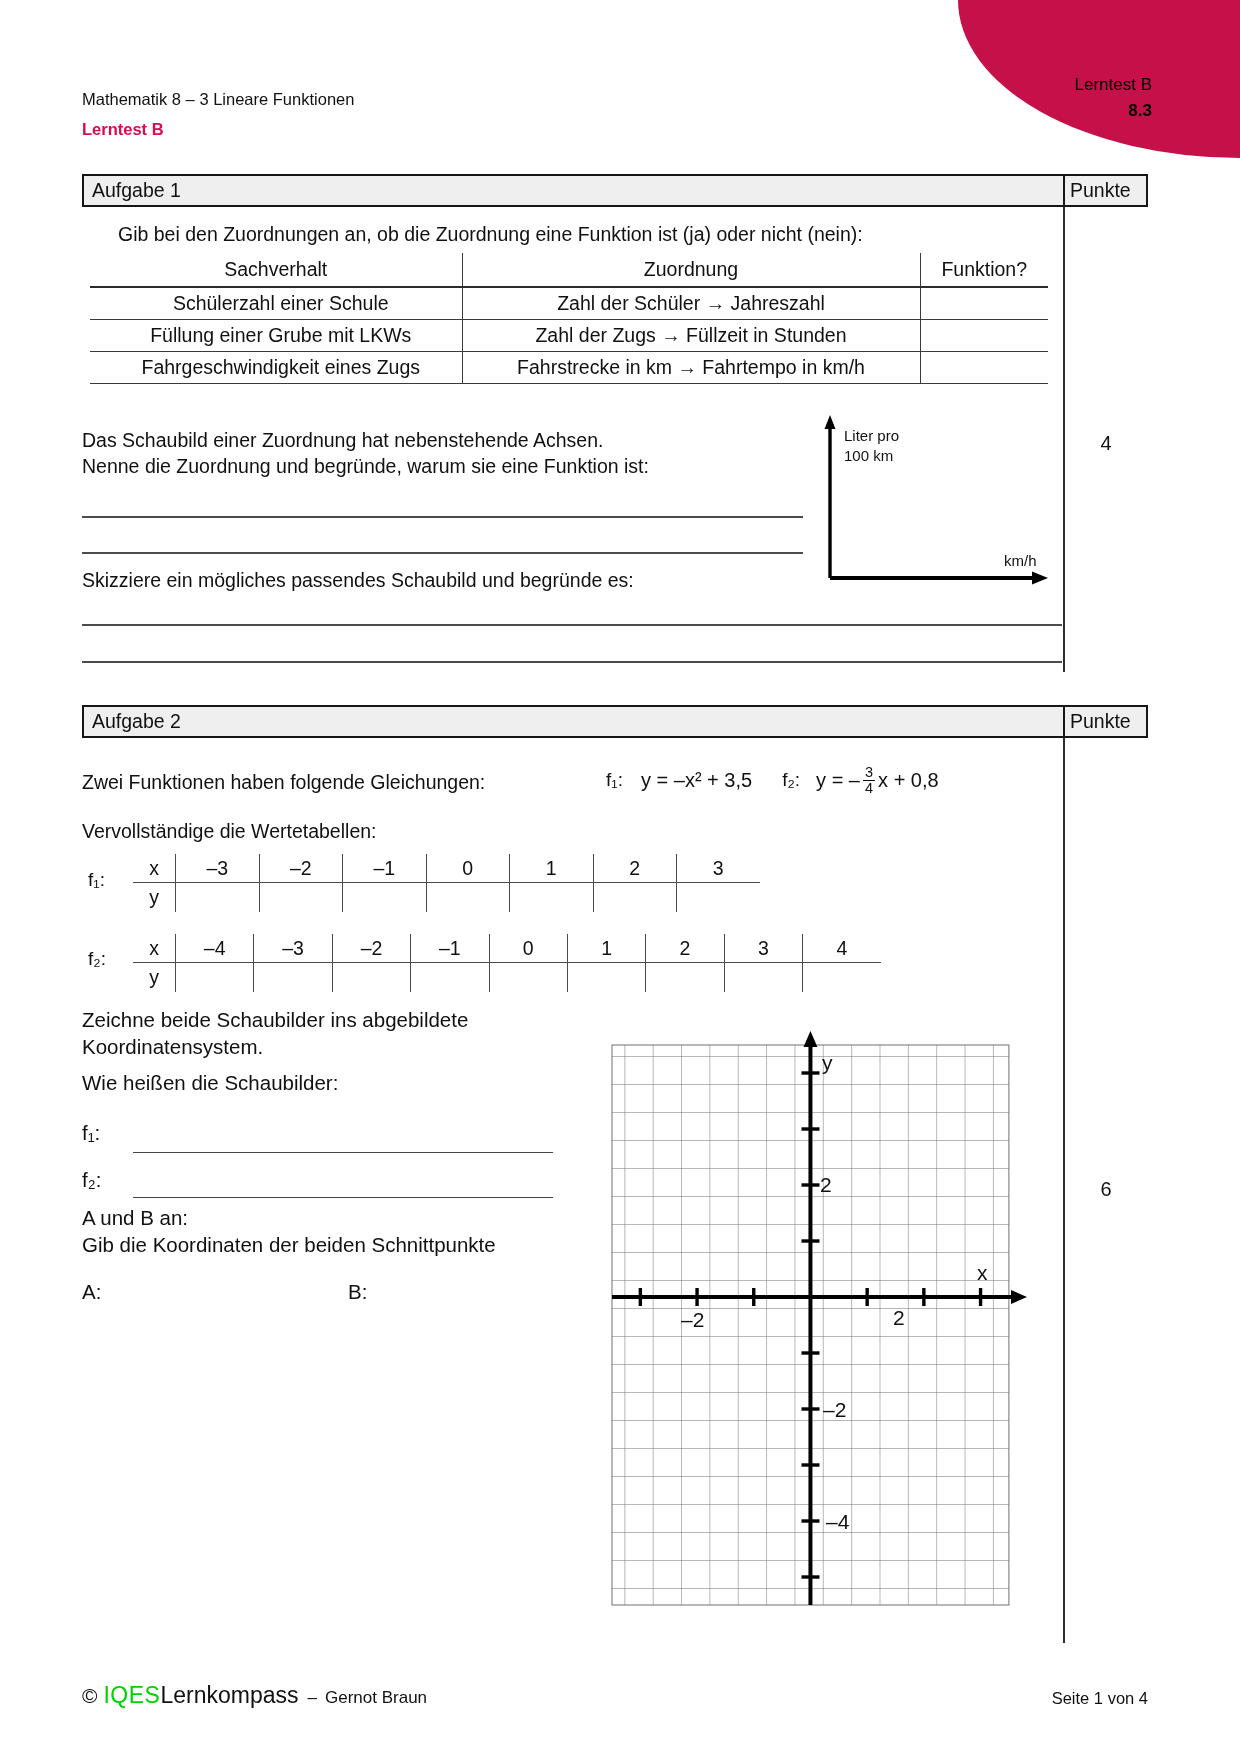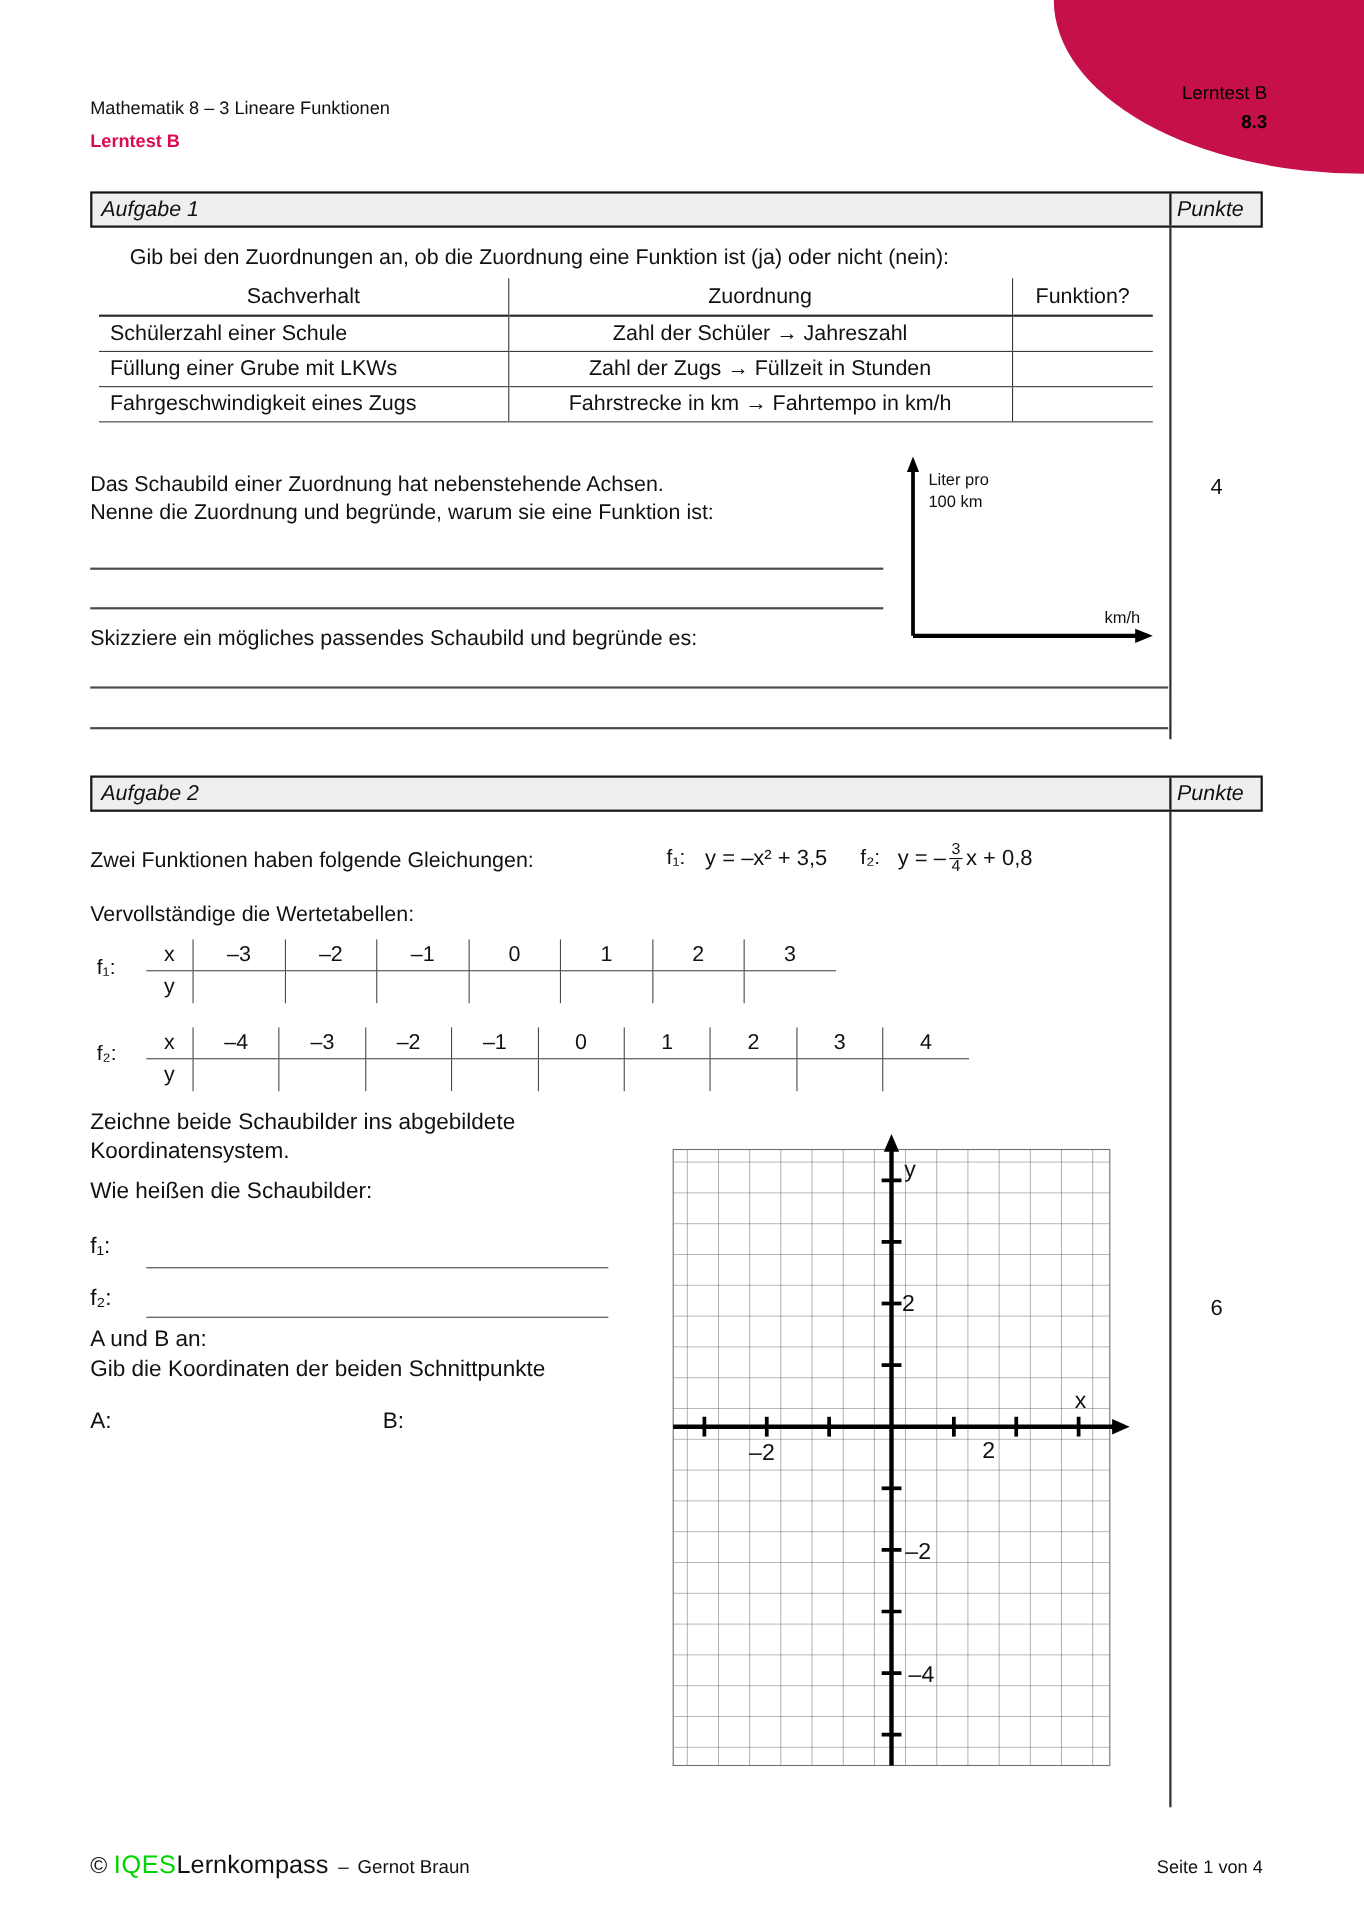--- a/index.html
+++ b/index.html
@@ -23,35 +23,35 @@
   .corner-text{position:absolute;top:72px;right:88px;text-align:right;
                font-size:17px;line-height:26px;color:#000;}
   .corner-text .b{font-weight:bold;}
 
   
   .doc-header{position:absolute;left:82px;top:84px;font-size:16.5px;line-height:30px;}
   .doc-header .test{color:var(--accent-red-text);font-weight:bold;}
 
   
   .band{position:absolute;left:82px;width:1066px;height:33px;display:flex;
-        background:#efefef;border:2px solid var(--ink);font-size:19.5px;font-style:italic;}
+        background:#efefef;border:2px solid var(--ink);font-size:19.5px;}
   .band .title{flex:1;padding-left:8px;display:flex;align-items:center;}
   .band .pts{width:83px;border-left:2px solid var(--ink);display:flex;align-items:center;padding-left:5px;}
 
   .body-text{position:absolute;font-size:19.5px;line-height:26px;}
   .big-text{position:absolute;font-size:20.5px;line-height:27px;}
 
   
   table.ztable{position:absolute;left:90px;top:253px;width:958px;border-collapse:collapse;table-layout:fixed;font-size:19.5px;}
   table.ztable th{font-weight:normal;height:34px;border-bottom:2px solid #2c2c2c;text-align:center;}
   table.ztable td{height:32px;border-bottom:1.6px solid var(--line);}
   table.ztable .c1{width:372px;}
   table.ztable .c2{width:458px;border-left:1.6px solid var(--line);text-align:center;}
   table.ztable .c3{width:128px;border-left:1.6px solid var(--line);}
-  table.ztable td.c1{padding-left:10px;text-align:left;}
+  table.ztable td.c1{padding-left:10px;text-align:center;}
   table.ztable td.c2{text-align:center;}
 
   .ans-line{position:absolute;height:0;border-top:2px solid var(--ansline);}
   .name-line{position:absolute;height:0;border-top:1.7px solid #444;}
   .pts-divider{position:absolute;width:2px;background:#2e2e2e;}
   .pts-value{position:absolute;width:80px;text-align:center;font-size:20px;}
 
   
   .equations{position:absolute;left:606px;top:756px;height:48px;display:flex;align-items:center;font-size:20px;}
   .equations .flabel{font-size:19px;}

